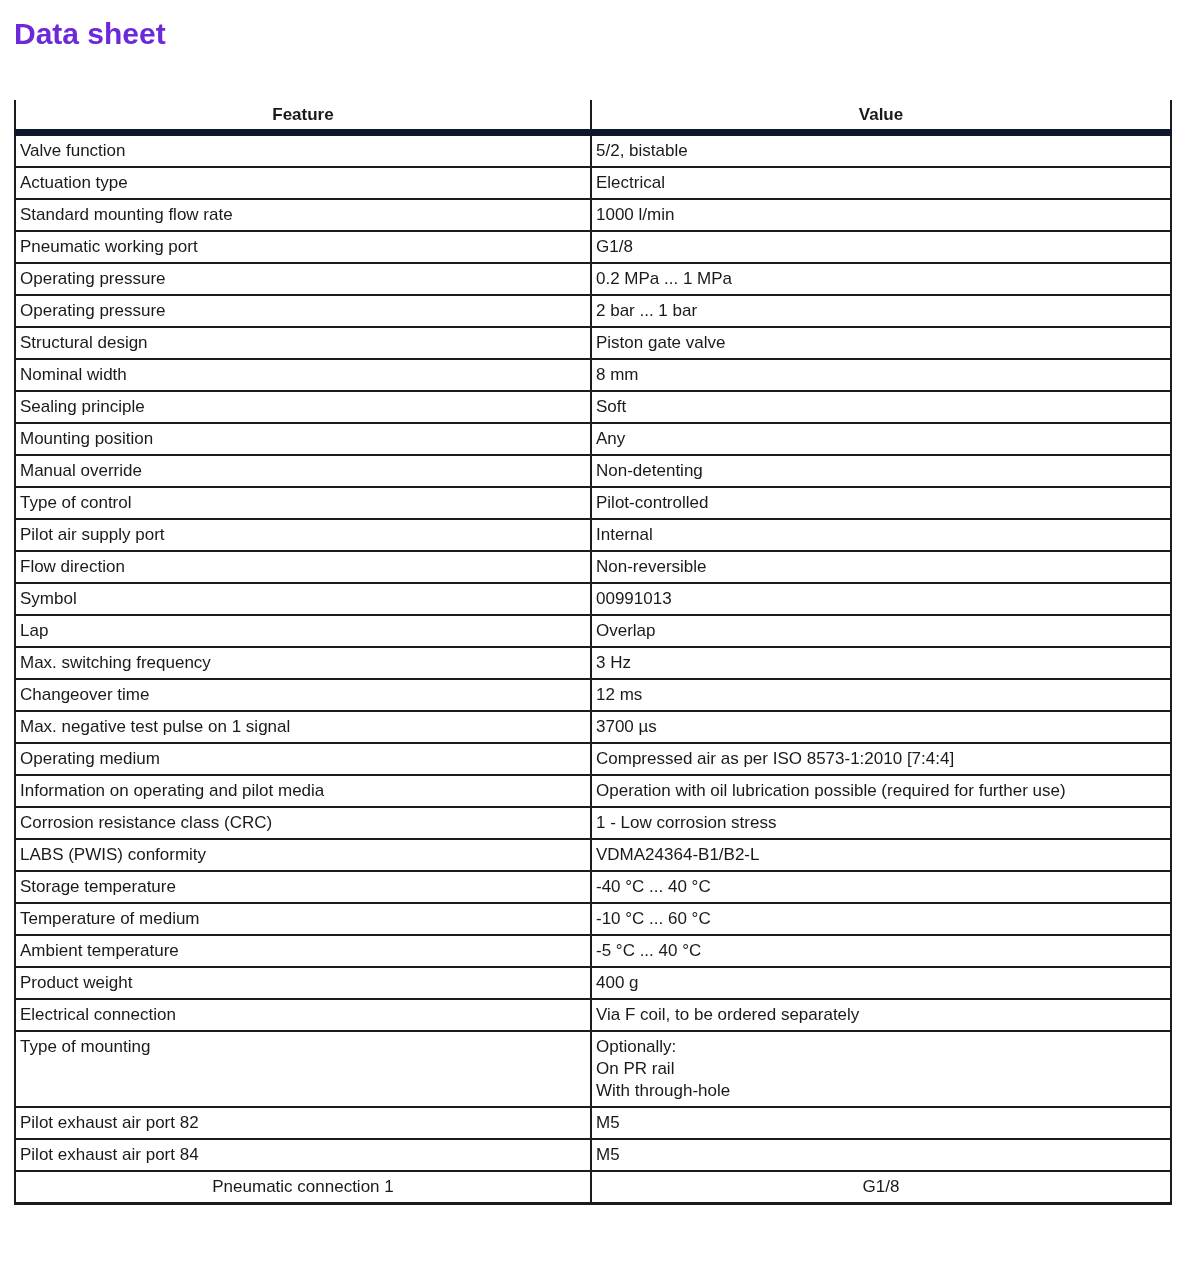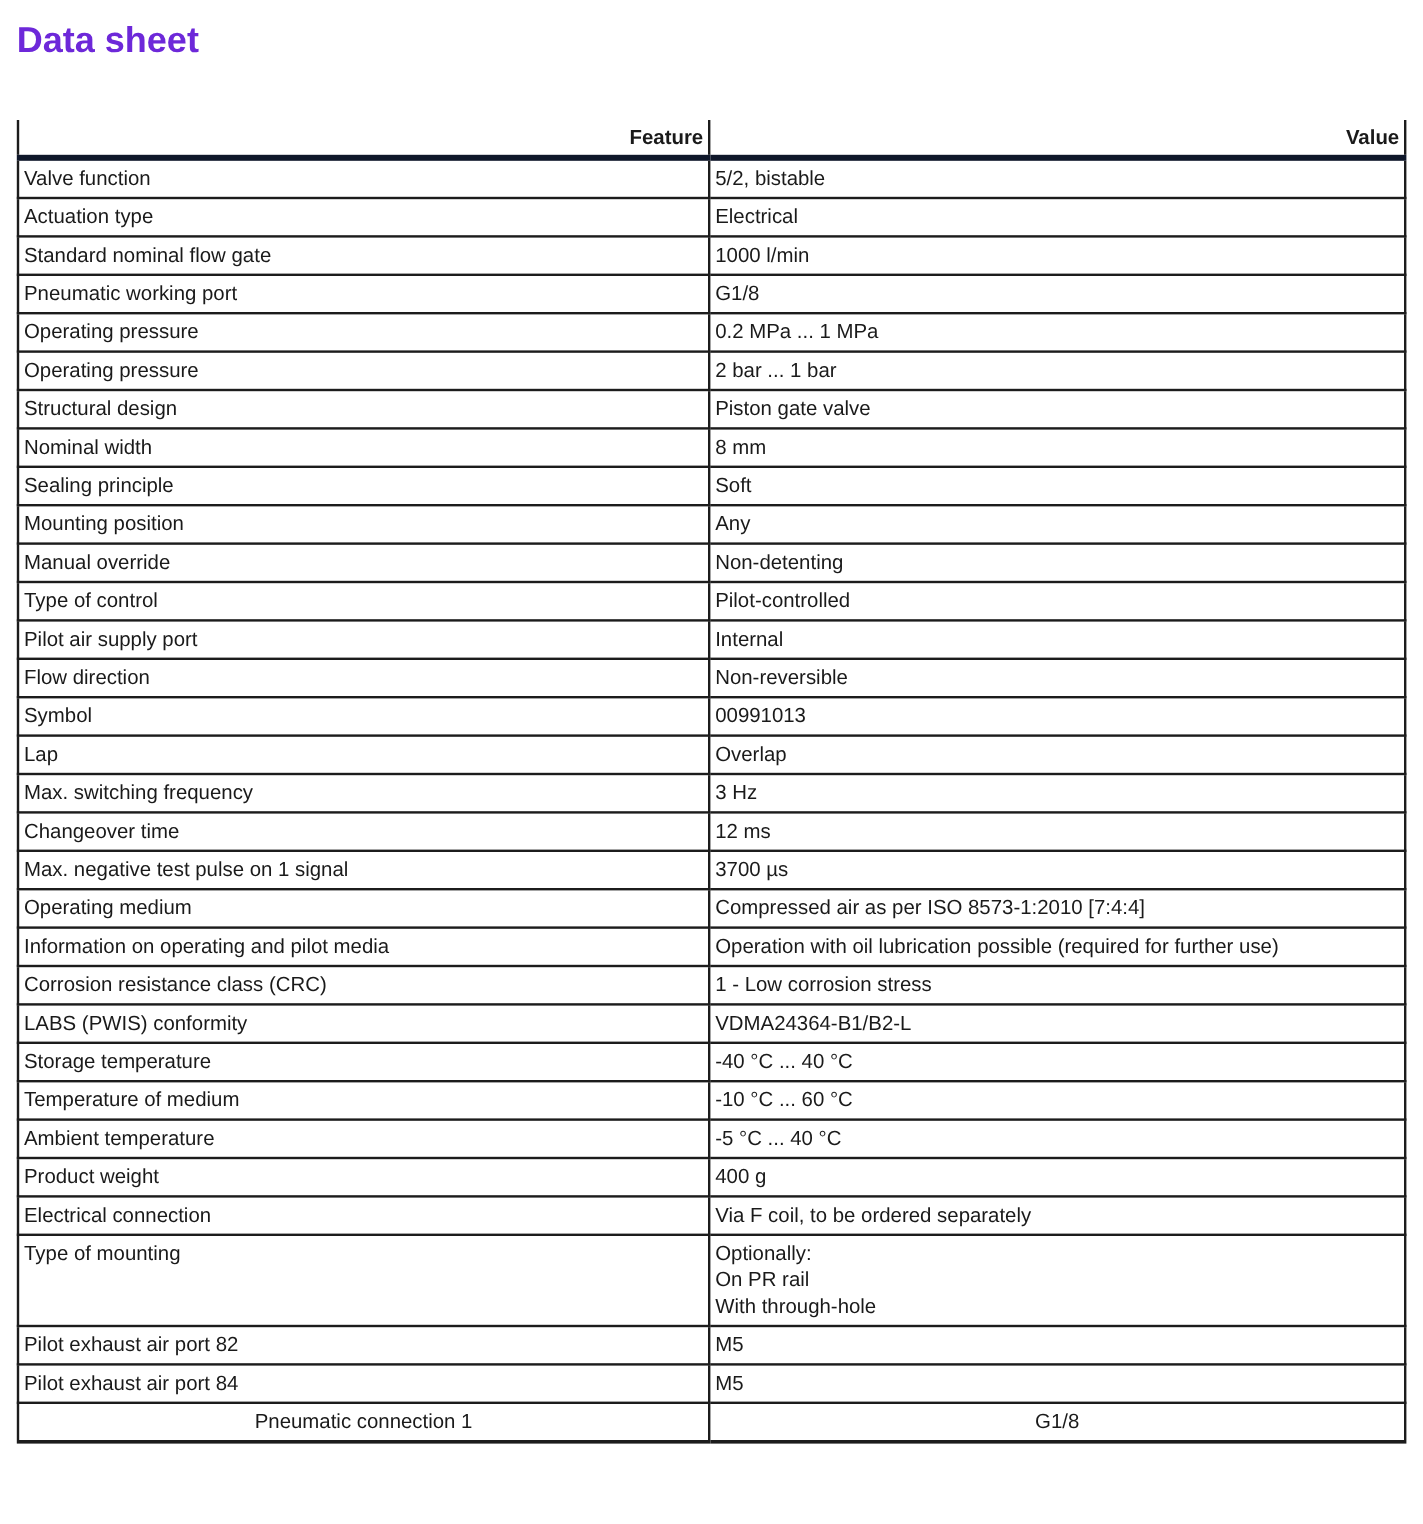--- a/index.html
+++ b/index.html
@@ -31,28 +31,28 @@
   table.spec-table {
     border-collapse: collapse;
     table-layout: fixed;
     width: 1156px;
     margin: 48px 0 0 14px;
     font-size: 17px;
   }
   table.spec-table col.col-feature { width: 576px; }
   table.spec-table col.col-value   { width: 580px; }
   table.spec-table th {
-    text-align: right;
+    text-align: center;
     font-weight: bold;
     font-size: 17px;
     padding: 5px 4px 4px 4px;
     border-left: 2px solid #1c1c1c;
     border-right: 2px solid #1c1c1c;
     border-top: none;
-    border-bottom: 5px solid #0f172a;
+    border-bottom: 7px solid #0f172a;
     background: #ffffff;
   }
   table.spec-table td {
     vertical-align: top;
     padding: 4px 4px 4px 4px;
     line-height: 22px;
     border: 2px solid #1c1c1c;
     white-space: pre-line;
     background: #ffffff;
   }
@@ -82,21 +82,21 @@
     <tbody>
         <tr>
           <td>Valve function</td>
           <td>5/2, bistable</td>
         </tr>
         <tr>
           <td>Actuation type</td>
           <td>Electrical</td>
         </tr>
         <tr>
-          <td>Standard nominal flow gate</td>
+          <td>Standard mounting flow rate</td>
           <td>1000 l/min</td>
         </tr>
         <tr>
           <td>Pneumatic working port</td>
           <td>G1/8</td>
         </tr>
         <tr>
           <td>Operating pressure</td>
           <td>0.2 MPa ... 1 MPa</td>
         </tr>

